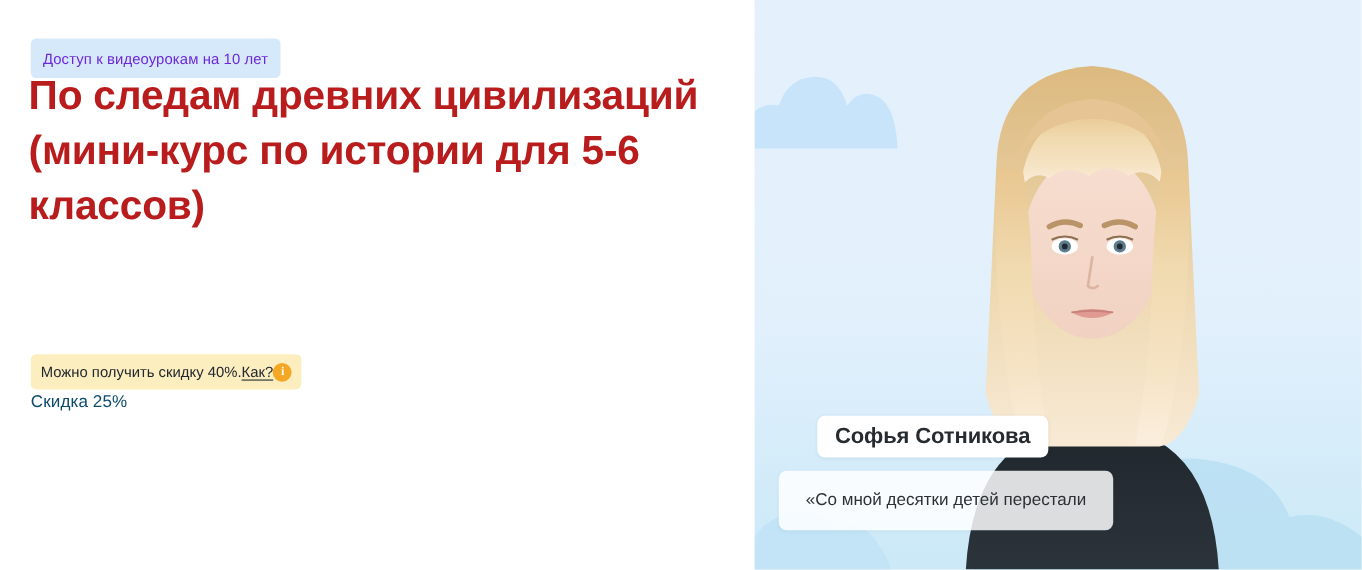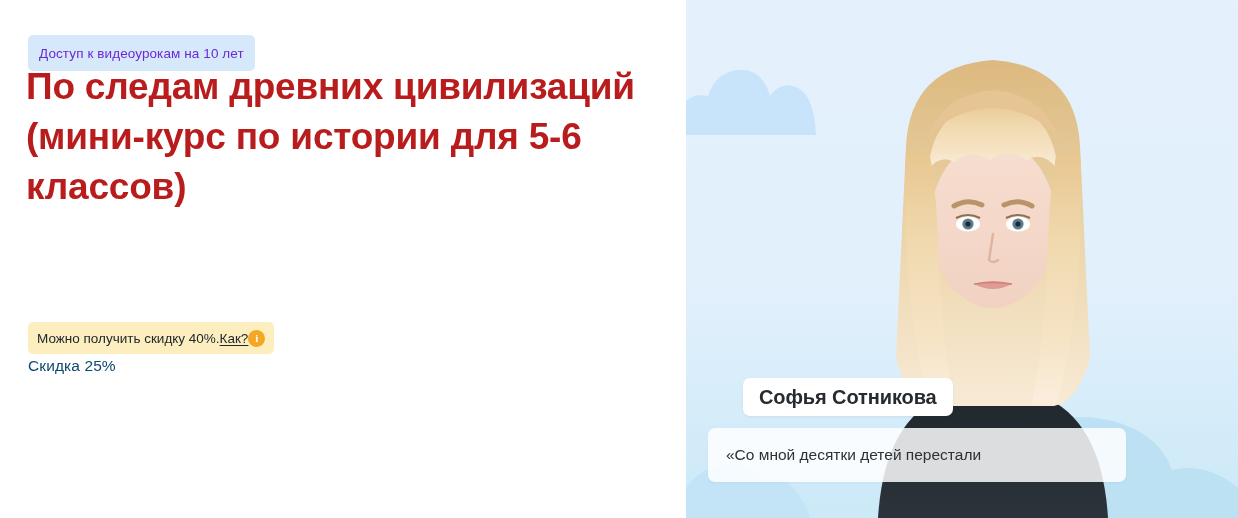--- a/index.html
+++ b/index.html
@@ -168,28 +168,29 @@
     letter-spacing: -0.1px;
     white-space: nowrap;
     box-shadow: 0 1px 3px rgba(40,70,100,0.07);
     margin-left: 35px;
   }
 
   .quote-card {
     position: absolute;
     left: 22px;
     top: 428px;
-    width: 418px;
+    width: 304px;
     padding: 13px 18px 14px 18px;
     background: rgba(255,255,255,0.84);
     border-radius: 7px;
     font-size: 15.5px;
     line-height: 27px;
     color: #2b3137;
     box-shadow: 0 1px 3px rgba(40,70,100,0.05);
+    text-align: center;
   }
 </style>
 </head>
 <body>
 
 <div id="page">
 
   <div class="left-col">
 
     <div class="access-badge">Доступ к видеоурокам на 10 лет</div>

